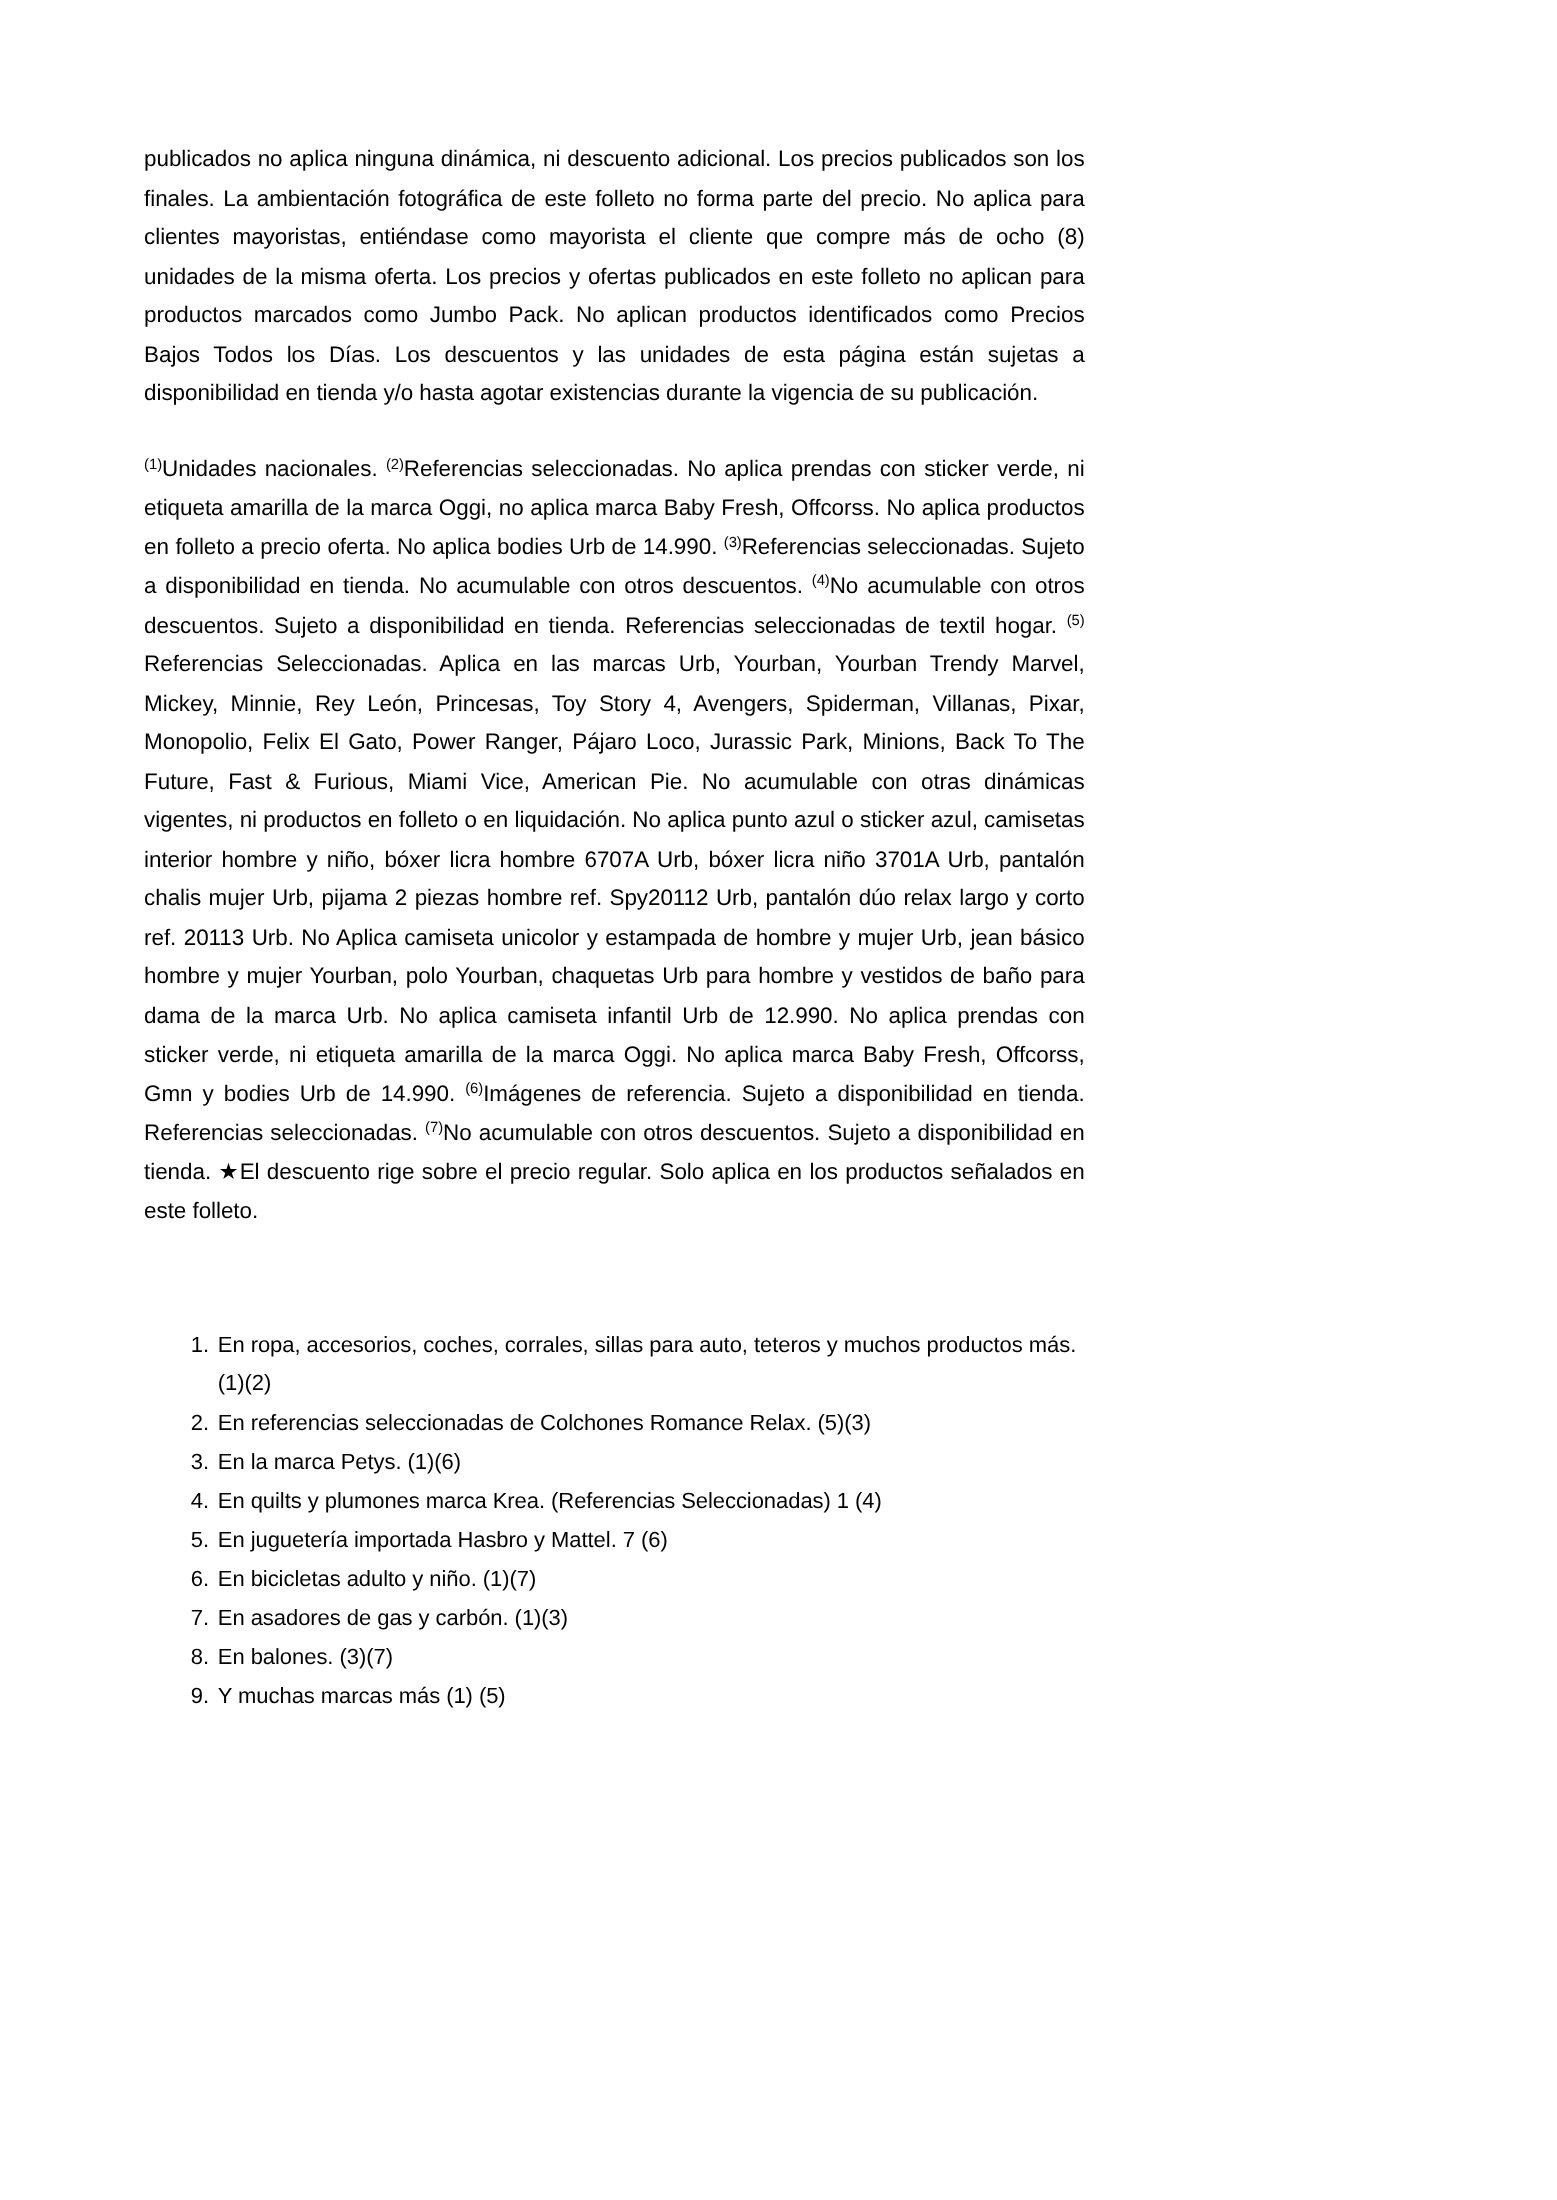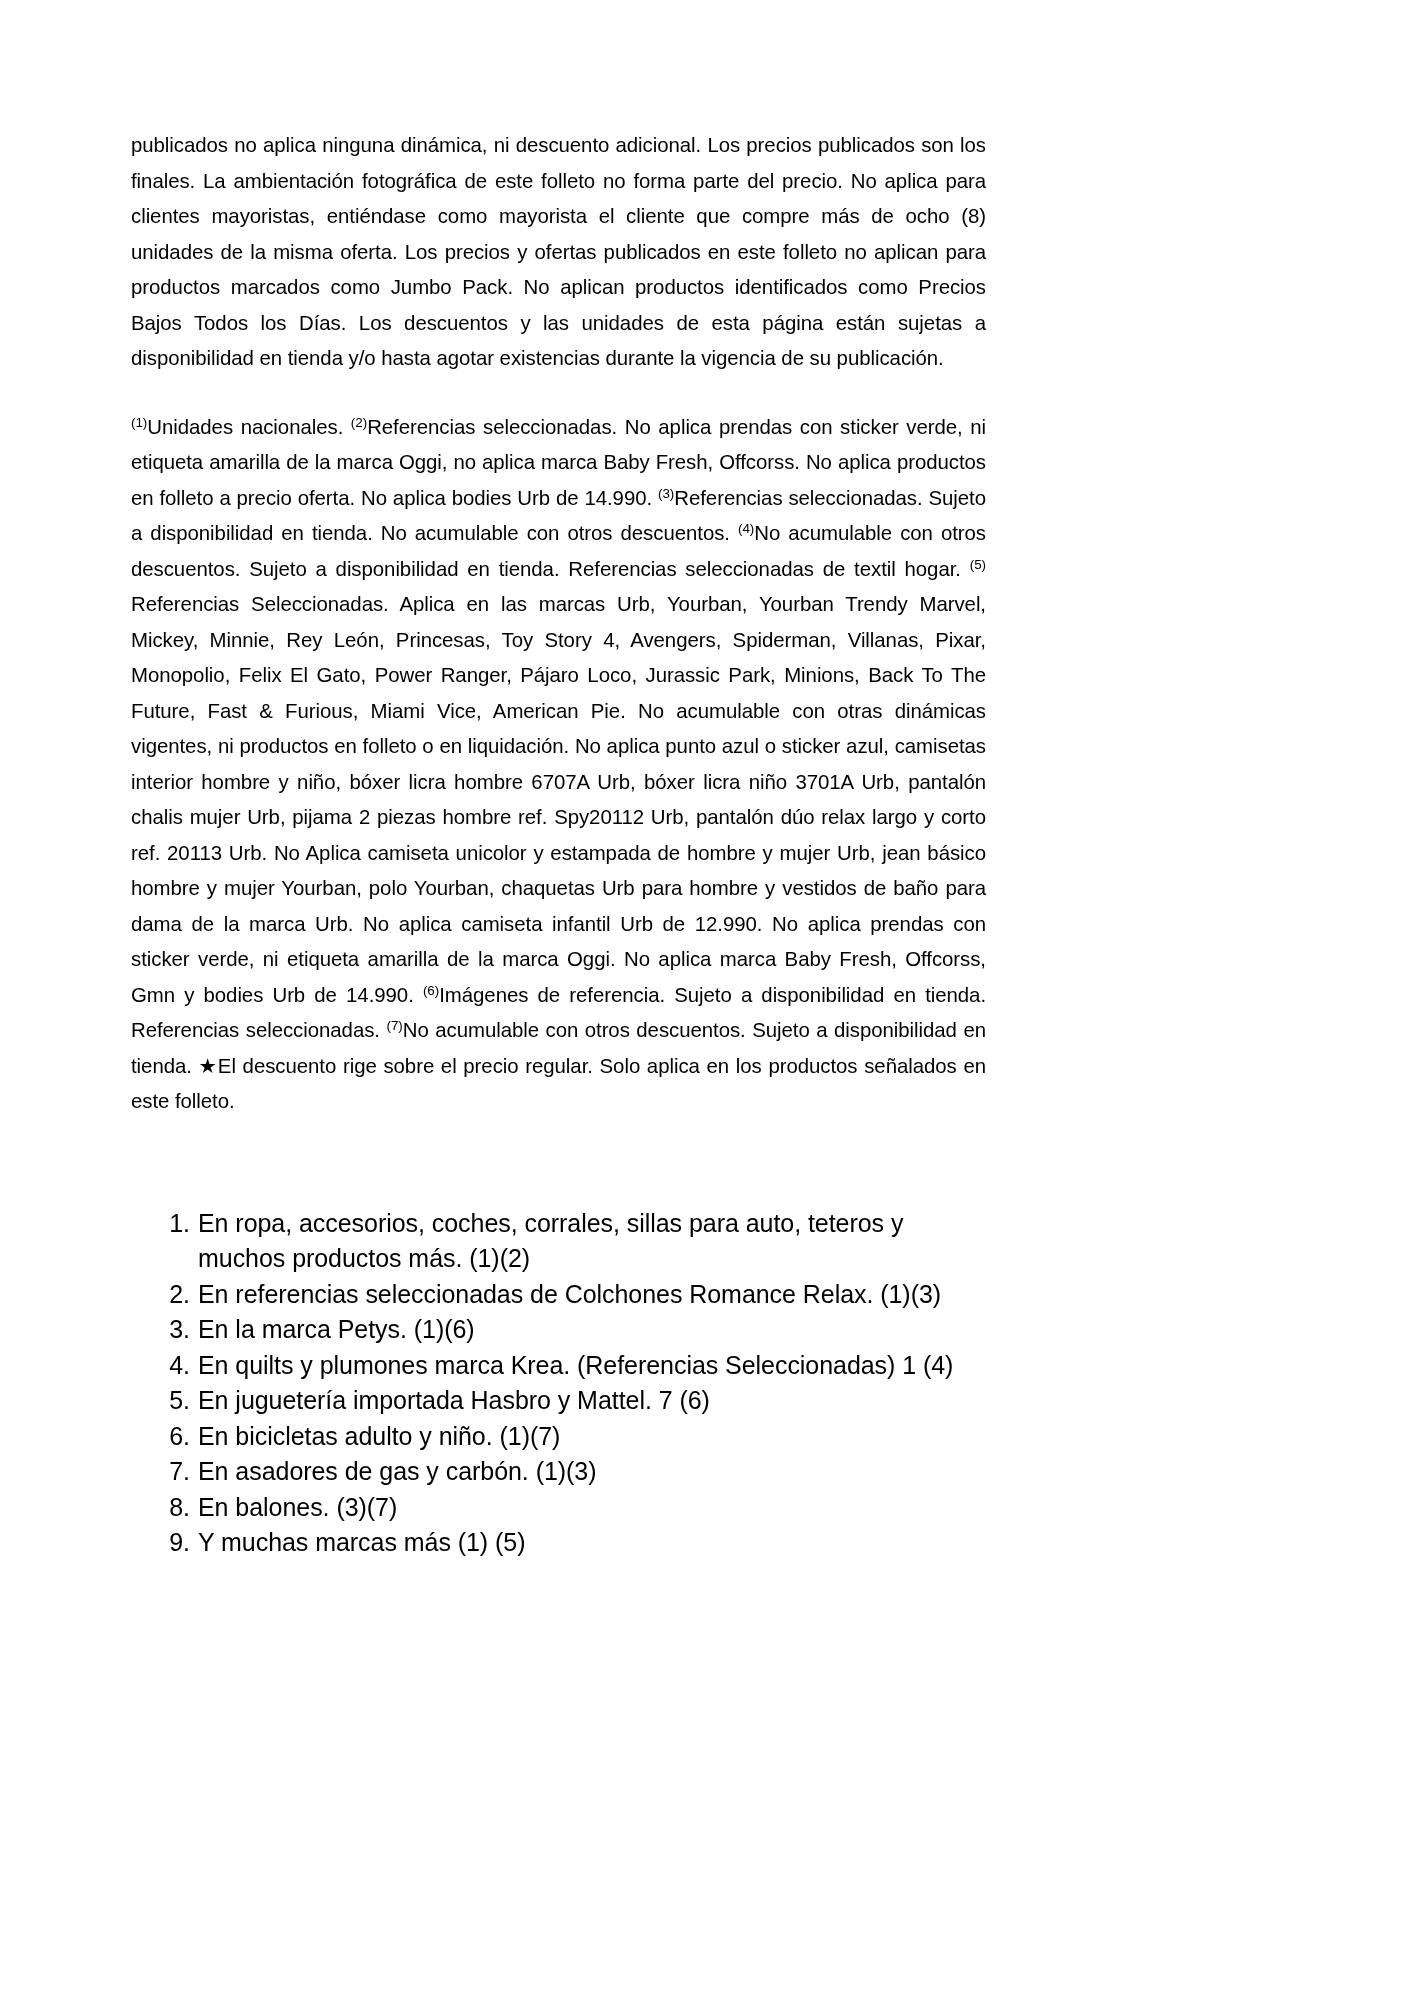--- a/index.html
+++ b/index.html
@@ -44,21 +44,21 @@
     vertical-align: 0.52em;
   }
   ol.legal-list {
     margin: 0;
     padding: 0 0 0 0;
     list-style: none;
     counter-reset: legalitem;
   }
   ol.legal-list li {
     position: relative;
-    font-size: 25px;
+    font-size: 20px;
     line-height: 35.5px;
     text-align: left;
     padding-left: 67px;
     counter-increment: legalitem;
     letter-spacing: -0.05px;
   }
   ol.legal-list li::before {
     content: counter(legalitem) ".";
     position: absolute;
     left: 35px;
@@ -91,21 +91,21 @@
 
     <p class="body-text">publicados no aplica ninguna dinámica, ni descuento adicional. Los precios publicados son los finales. La ambientación fotográfica de este folleto no forma parte del precio. No aplica para clientes mayoristas, entiéndase como mayorista el cliente que compre más de ocho (8) unidades de la misma oferta. Los precios y ofertas publicados en este folleto no aplican para productos marcados como Jumbo Pack. No aplican productos identificados como Precios Bajos Todos los Días. Los descuentos y las unidades de esta página están sujetas a disponibilidad en tienda y/o hasta agotar existencias durante la vigencia de su publicación.</p>
 
     <p class="body-text para-gap">
       <span><sup>(1)</sup><span>Unidades nacionales. </span></span><span><sup>(2)</sup><span>Referencias seleccionadas. No aplica prendas con sticker verde, ni etiqueta amarilla de la marca Oggi, no aplica marca Baby Fresh, Offcorss. No aplica productos en folleto a precio oferta. No aplica bodies Urb de 14.990. </span></span><span><sup>(3)</sup><span>Referencias seleccionadas. Sujeto a disponibilidad en tienda. No acumulable con otros descuentos. </span></span><span><sup>(4)</sup><span>No acumulable con otros descuentos. Sujeto a disponibilidad en tienda. Referencias seleccionadas de textil hogar. </span></span><span><sup>(5)</sup><span> Referencias Seleccionadas. Aplica en las marcas Urb, Yourban, Yourban Trendy Marvel, Mickey, Minnie, Rey León, Princesas, Toy Story 4, Avengers, Spiderman, Villanas, Pixar, Monopolio, Felix El Gato, Power Ranger, Pájaro Loco, Jurassic Park, Minions, Back To The Future, Fast &amp; Furious, Miami Vice, American Pie. No acumulable con otras dinámicas vigentes, ni productos en folleto o en liquidación. No aplica punto azul o sticker azul, camisetas interior hombre y niño, bóxer licra hombre 6707A Urb, bóxer licra niño 3701A Urb, pantalón chalis mujer Urb, pijama 2 piezas hombre ref. Spy20112 Urb, pantalón dúo relax largo y corto ref. 20113 Urb. No Aplica camiseta unicolor y estampada de hombre y mujer Urb, jean básico hombre y mujer Yourban, polo Yourban, chaquetas Urb para hombre y vestidos de baño para dama de la marca Urb. No aplica camiseta infantil Urb de 12.990. No aplica prendas con sticker verde, ni etiqueta amarilla de la marca Oggi. No aplica marca Baby Fresh, Offcorss, Gmn y bodies Urb de 14.990. </span></span><span><sup>(6)</sup><span>Imágenes de referencia. Sujeto a disponibilidad en tienda. Referencias seleccionadas. </span></span><span><sup>(7)</sup><span>No acumulable con otros descuentos. Sujeto a disponibilidad en tienda. ★El descuento rige sobre el precio regular. Solo aplica en los productos señalados en este folleto.</span></span>
     </p>
 
     <div class="list-wrap">
       <ol class="legal-list">
         <li>En ropa, accesorios, coches, corrales, sillas para auto, teteros y muchos productos más. (1)(2)</li>
-        <li>En referencias seleccionadas de Colchones Romance Relax. (1)(3)</li>
+        <li>En referencias seleccionadas de Colchones Romance Relax. (5)(3)</li>
         <li>En la marca Petys. (1)(6)</li>
         <li>En quilts y plumones marca Krea. (Referencias Seleccionadas) 1 (4)</li>
         <li>En juguetería importada Hasbro y Mattel. 7 (6)</li>
         <li>En bicicletas adulto y niño. (1)(7)</li>
         <li>En asadores de gas y carbón. (1)(3)</li>
         <li>En balones. (3)(7)</li>
         <li>Y muchas marcas más (1) (5)</li>
       </ol>
     </div>
 

